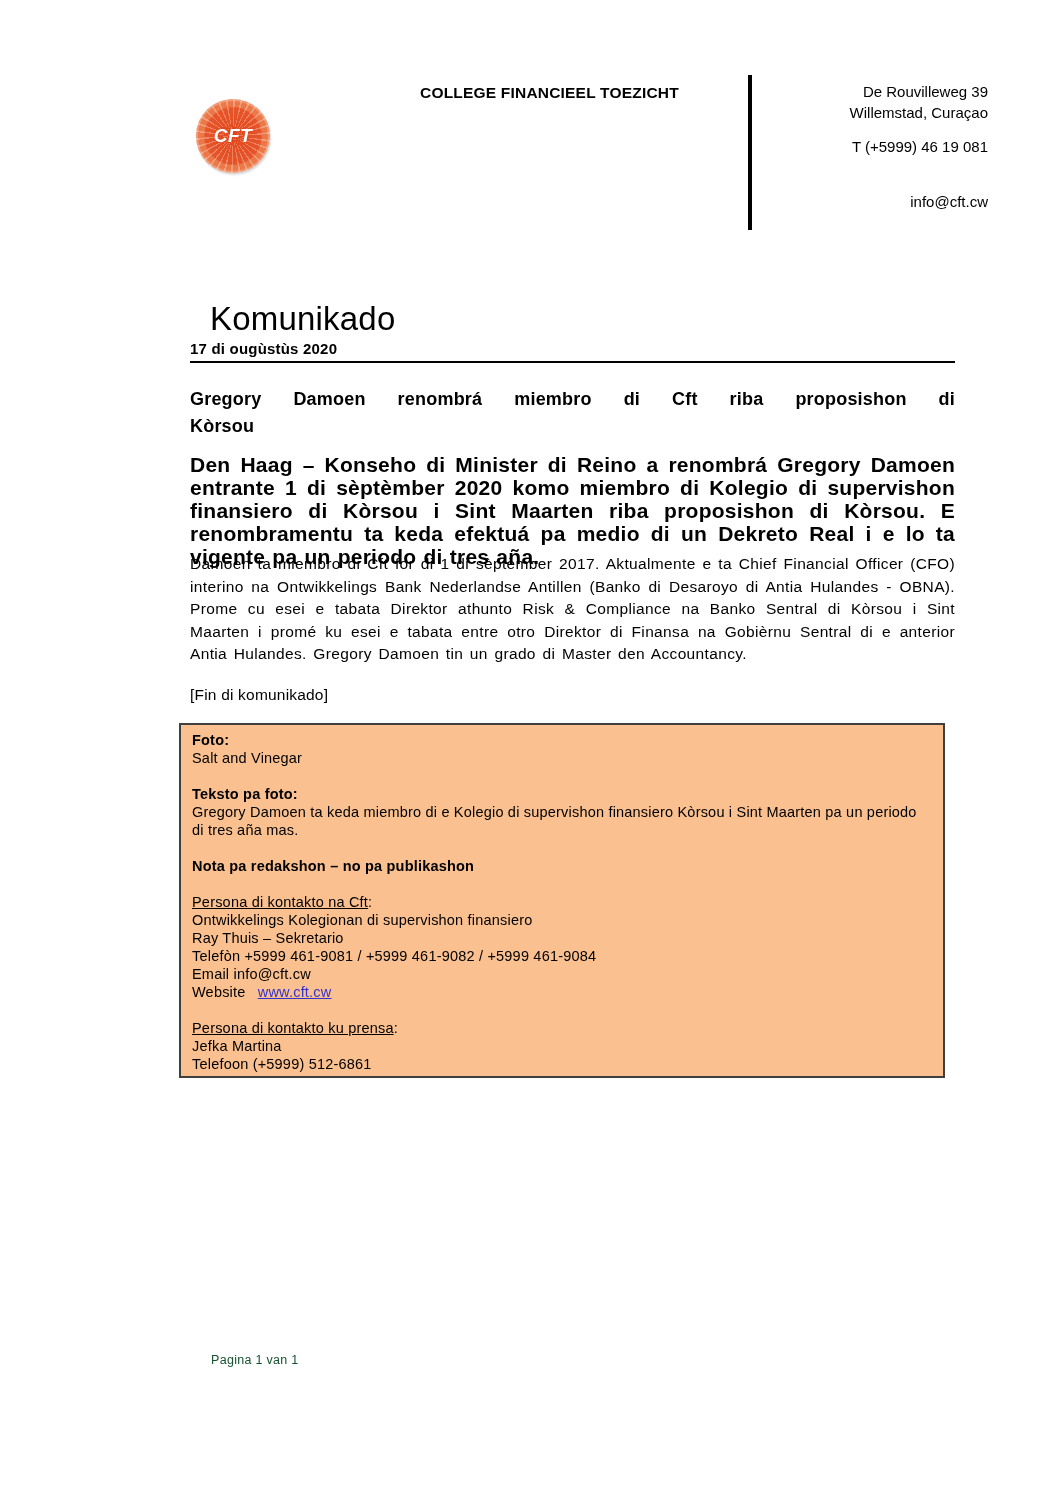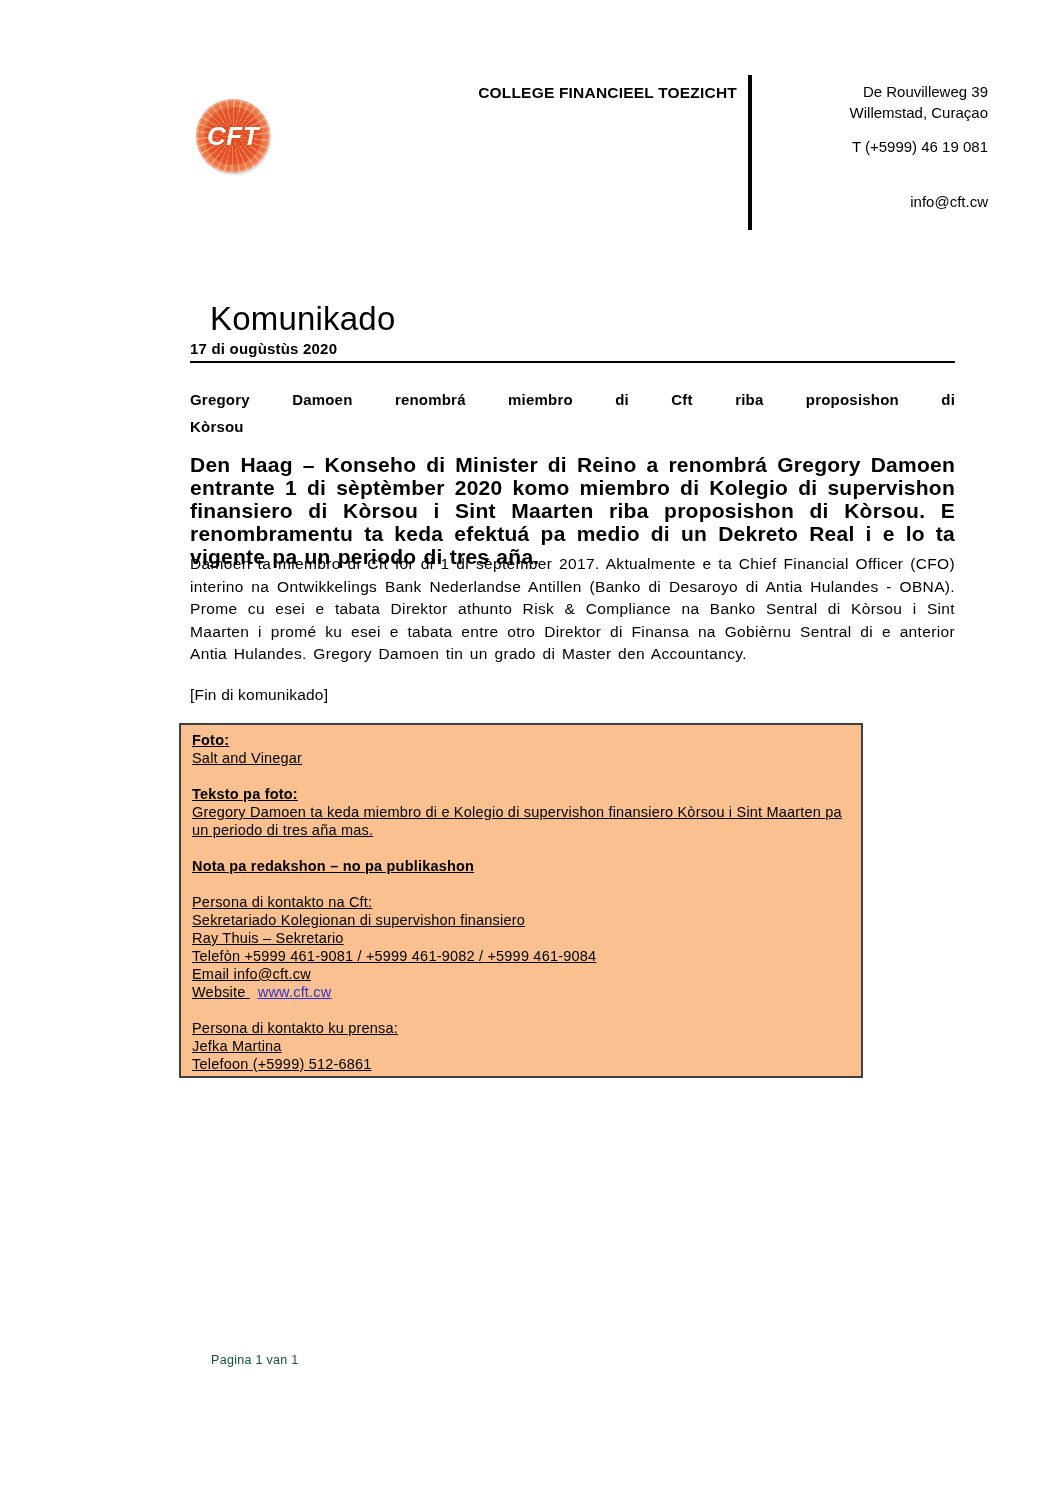--- a/index.html
+++ b/index.html
@@ -17,27 +17,26 @@
   .logo {
     left: 196px; top: 99px; width: 74px; height: 74px;
     border-radius: 50%;
     background:
       repeating-conic-gradient(rgba(255,255,255,0.28) 0deg 3deg, rgba(255,255,255,0) 3deg 12deg),
       radial-gradient(circle at 50% 50%, #e2491c 0%, #e6552a 54%, #ec7848 56%, #ec7848 80%, #e2511f 82%, #ef8552 100%);
     box-shadow: inset 0 0 0 2px rgba(255,255,255,0.25), 1px 2px 2px rgba(0,0,0,0.15);
     display: flex; align-items: center; justify-content: center;
   }
   .logo-text {
-    color: #ffffff; font-weight: bold; font-size: 26px;
+    color: #ffffff; font-weight: bold; font-size: 19px;
     letter-spacing: 0.5px; text-shadow: 0 0 2px rgba(180,40,0,0.6);
     font-style: italic;
   }
   .org-name {
     left: 420px; top: 84px; width: 317px;
-    text-align: right;
     font-weight: bold; font-size: 15.5px; letter-spacing: 0.2px;
     white-space: nowrap;
   }
   .header-bar {
     left: 748px; top: 75px; width: 4px; height: 155px;
     background: #000000;
   }
   .header-address {
     left: 768px; top: 81px; width: 220px;
     font-size: 15px; line-height: 21px; text-align: right;
@@ -55,21 +54,21 @@
     font-size: 15px; font-weight: bold; letter-spacing: 0.2px;
   }
   .title-rule {
     left: 190px; top: 361px; width: 765px; height: 2px;
     background: #000000;
   }
 
   
   .headline {
     left: 190px; top: 386px; width: 765px;
-    font-size: 15px; font-weight: bold; line-height: 27px;
+    font-size: 18px; font-weight: bold; line-height: 27px;
     letter-spacing: 0.2px;
   }
   .headline .line1 { text-align: justify; text-align-last: justify; }
   .headline .line2 { text-align: left; }
   .lead {
     left: 190px; top: 453px; width: 765px;
     font-size: 21px; font-weight: bold; line-height: 23px;
     text-align: justify; letter-spacing: 0.25px; word-spacing: 1px;
   }
   .bodytext {
@@ -77,25 +76,25 @@
     font-size: 15.5px; line-height: 22.5px;
     text-align: justify; letter-spacing: 0.35px; word-spacing: 2px;
   }
   .fin {
     left: 190px; top: 686px;
     font-size: 15.5px; letter-spacing: 0.2px;
   }
 
   
   .note-box {
-    left: 179px; top: 723px; width: 684px; height: 355px;
+    left: 179px; top: 723px; width: 766px; height: 355px;
     background: #FAC090;
     border: 2px solid #3f3f3f;
     padding: 6px 14px 16px 11px;
-    font-size: 14.5px; line-height: 18px; letter-spacing: 0.2px; text-decoration: underline;
+    font-size: 14.5px; line-height: 18px; letter-spacing: 0.2px;
   }
   .nb-gap { margin-top: 18px; }
   .nb-bold { font-weight: bold; }
   .nb-underline { text-decoration: underline; }
   .nb-link { color: #3333CC; text-decoration: underline; cursor: pointer; margin-left: 8px; }
 
   
   .page-footer {
     left: 190px; top: 1353px;
     font-size: 12.5px; letter-spacing: 0.3px; color: #14532d; margin-left: 21px;
@@ -139,21 +138,21 @@
   <div>Salt and Vinegar</div>
 
   <div class="nb-gap nb-bold">Teksto pa foto:</div>
   <div>Gregory Damoen ta keda miembro di e Kolegio di supervishon finansiero Kòrsou i Sint Maarten pa un periodo di tres aña mas.</div>
 
   <div class="nb-gap nb-bold">Nota pa redakshon – no pa publikashon</div>
 
   <div class="nb-gap">
     <span class="nb-underline">Persona di kontakto na Cft</span><span>:</span>
   </div>
-  <div>Sekretariado Kolegionan di supervishon finansiero</div>
+  <div>Ontwikkelings Kolegionan di supervishon finansiero</div>
   <div>Ray Thuis – Sekretario</div>
   <div>Telefòn +5999 461-9081 / +5999 461-9082 / +5999 461-9084</div>
   <div>
     <span>Email </span><span>info@cft.cw</span>
   </div>
   <div>
     <span>Website </span><span class="nb-link">www.cft.cw</span>
   </div>
 
   <div class="nb-gap">

